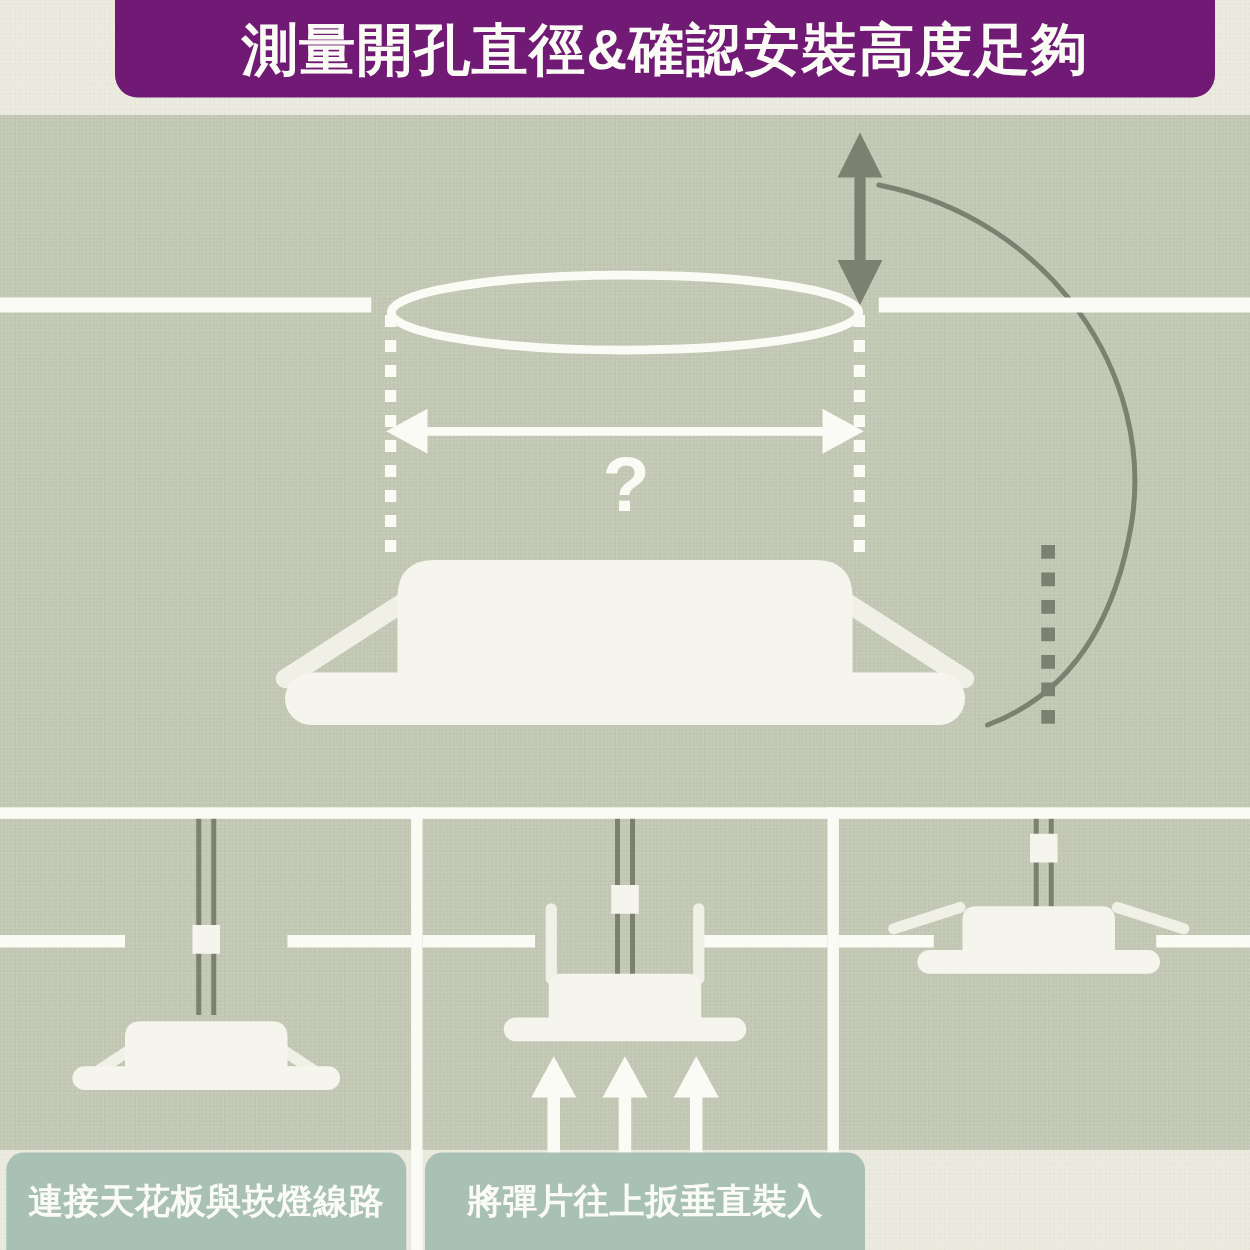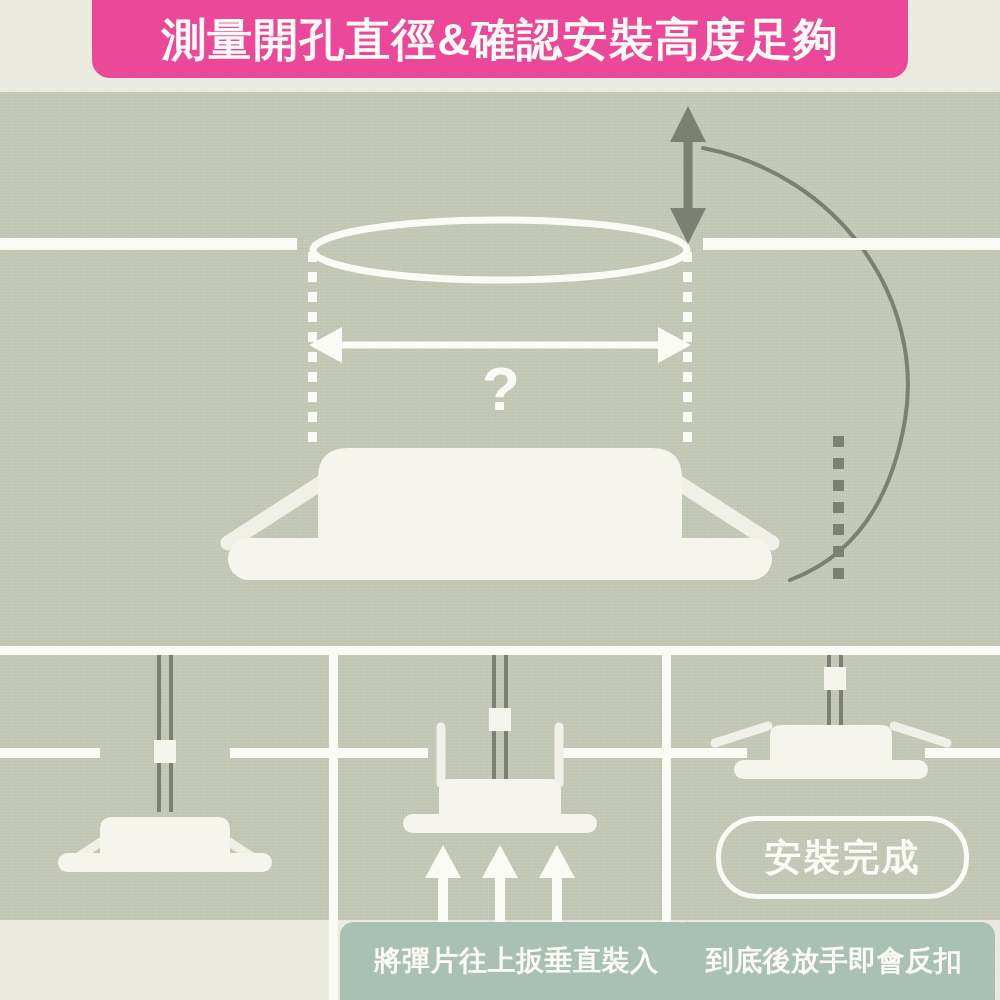--- a/index.html
+++ b/index.html
@@ -57,23 +57,23 @@
   .field-main  { left: 0;   top: 92px;  width: 1000px; height: 554px; }
   .field-p1    { left: 0;   top: 654px; width: 329px;  height: 266px; }
   .field-p2    { left: 337px; top: 654px; width: 326px; height: 266px; }
   .field-p3    { left: 671px; top: 654px; width: 329px; height: 266px; }
 
   
   .title-banner {
     position: absolute;
     left: 92px;
     top: 0;
-    width: 816px;
+    width: 880px;
     height: 78px;
-    background: #ec4899;
+    background: #701a75;
     border-radius: 0 0 18px 18px;
     display: flex;
     align-items: center;
     justify-content: center;
     z-index: 10;
   }
   .title-banner .title-text {
     color: #fbfbf6;
     font-size: 45px;
     font-weight: 700;
@@ -327,28 +327,25 @@
 
       <path d="M 770 769 L 770 736 Q 770 725 781 725
                L 881 725 Q 892 725 892 736 L 892 769 Z" fill="#f5f5ee"></path>
     </g>
   </svg>
 
   <div class="wline div-h"></div>
   <div class="wline div-v1"></div>
   <div class="wline div-v2"></div>
 
-  <div class="done-badge">
-    <span>安裝完成</span>
-  </div>
 
   <div class="title-banner">
     <div class="title-text">測量開孔直徑&amp;確認安裝高度足夠</div>
   </div>
 
+  <div class="caption cap-1">
+    <span>連接天花板與崁燈線路</span>
+  </div>
   <div class="caption cap-2">
     <span>將彈片往上扳垂直裝入</span>
   </div>
-  <div class="caption cap-3">
-    <span>到底後放手即會反扣</span>
-  </div>
 
 </div>
 
 </body></html>

